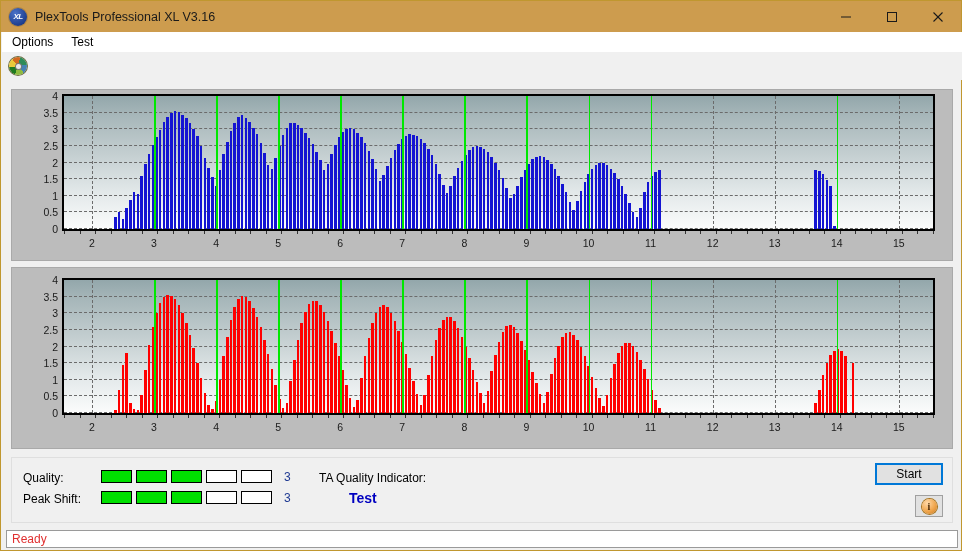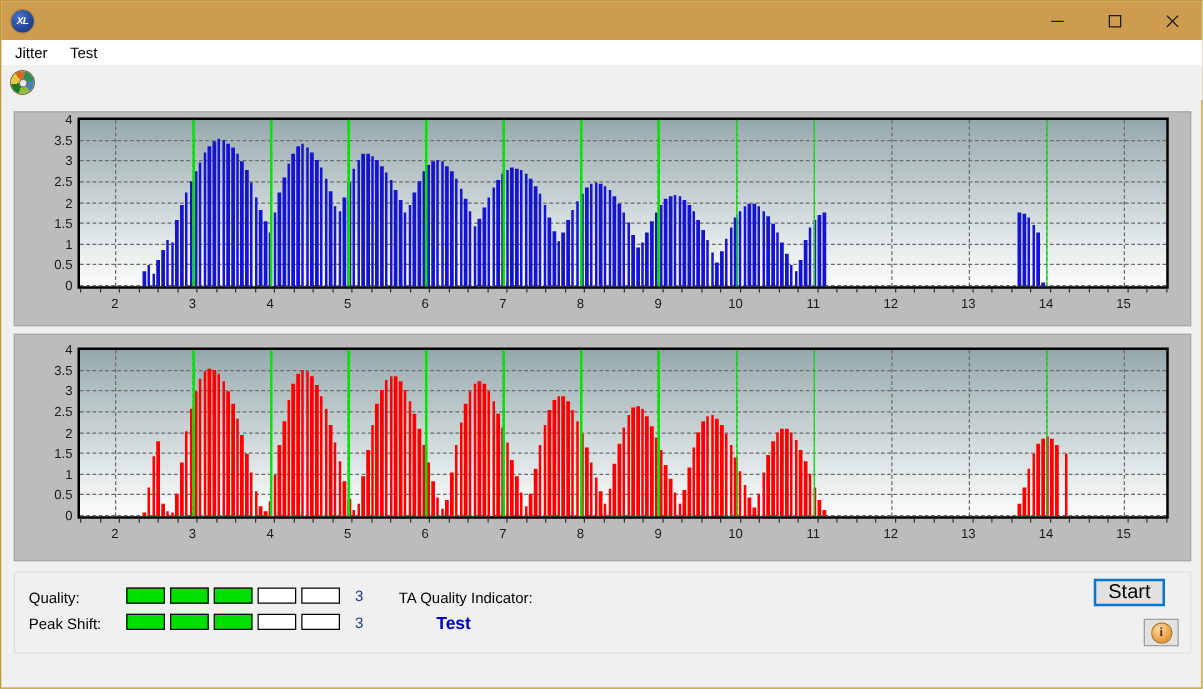--- a/index.html
+++ b/index.html
@@ -139,24 +139,24 @@
   }
   .seg.on{background:#00e000;}
   .meter-num{
     position:absolute;font-size:12px;color:#1f3a93;
   }
   .ta-title{position:absolute;font-size:12px;color:#000;}
   .ta-value{
     position:absolute;font-size:14px;font-weight:bold;color:#0000c0;
   }
   .start-btn{
-    position:absolute;left:874px;top:462px;width:57px;height:22px;
+    position:absolute;left:874px;top:462px;width:68px;height:22px;
     background:#e1e1e1;border:2px solid #0078d7;box-sizing:border-box;
     display:flex;align-items:center;justify-content:center;
-    font-size:16px;color:#000;
+    font-size:12px;color:#000;
   }
   .info-btn{
     position:absolute;left:914px;top:494px;width:28px;height:22px;
     background:#e1e1e1;border:1px solid #a0a0a0;box-sizing:border-box;
     display:flex;align-items:center;justify-content:center;
   }
   .info-glyph{
     width:15px;height:15px;border-radius:50%;
     background:radial-gradient(circle at 35% 28%,#ffd9a8 0%,#f0a64d 55%,#c97a22 100%);
     display:flex;align-items:center;justify-content:center;
@@ -171,20 +171,21 @@
   }
   .status-text{font-size:12px;color:#e03030;padding-left:5px;}
 </style>
 </head>
 <body>
 
 <div class="window">
 
   <div class="titlebar">
     <div class="app-icon">XL</div>
+    <div class="title-text">PlexTools Professional XL V3.16</div>
     <div class="win-btns">
       <div class="win-btn">
         <svg width="12" height="12" viewBox="0 0 12 12">
             <line x1="1" y1="6" x2="11" y2="6" stroke="#1a1a1a" stroke-width="1"></line>
           </svg>
       </div>
       <div class="win-btn">
         <svg width="12" height="12" viewBox="0 0 12 12">
             <rect x="1.5" y="1.5" width="9" height="9" fill="none" stroke="#1a1a1a" stroke-width="1"></rect>
           </svg>
@@ -192,21 +193,21 @@
       <div class="win-btn">
         <svg width="12" height="12" viewBox="0 0 12 12">
             <line x1="1.5" y1="1.5" x2="10.5" y2="10.5" stroke="#1a1a1a" stroke-width="1.1"></line>
             <line x1="10.5" y1="1.5" x2="1.5" y2="10.5" stroke="#1a1a1a" stroke-width="1.1"></line>
           </svg>
       </div>
     </div>
   </div>
 
   <div class="menubar">
-    <div class="menu-item">Jitter</div>
+    <div class="menu-item">Options</div>
     <div class="menu-item">Test</div>
   </div>
 
   <div class="toolbar">
     <div class="disc-icon"></div>
   </div>
 
   <div class="chart-panel" id="panel-top">
     <div class="yaxis"></div>
     <div class="plot" style="left: 50px; top: 4px; width: 873px; height: 137px;">
@@ -784,14 +785,17 @@
 
     <div class="ta-title" style="left:307px;top:13px;">TA Quality Indicator:</div>
     <div class="ta-value" style="left:337px;top:32px;">Test</div>
   </div>
 
   <div class="start-btn">Start</div>
   <div class="info-btn">
     <span class="info-glyph">i</span>
   </div>
 
+  <div class="statusbar">
+    <span class="status-text">Ready</span>
+  </div>
 
 </div>
 
 </body></html>

